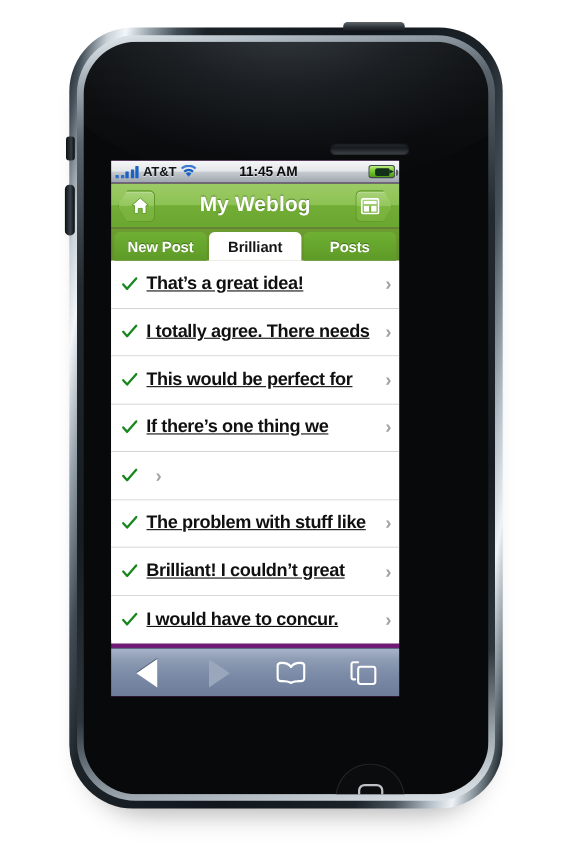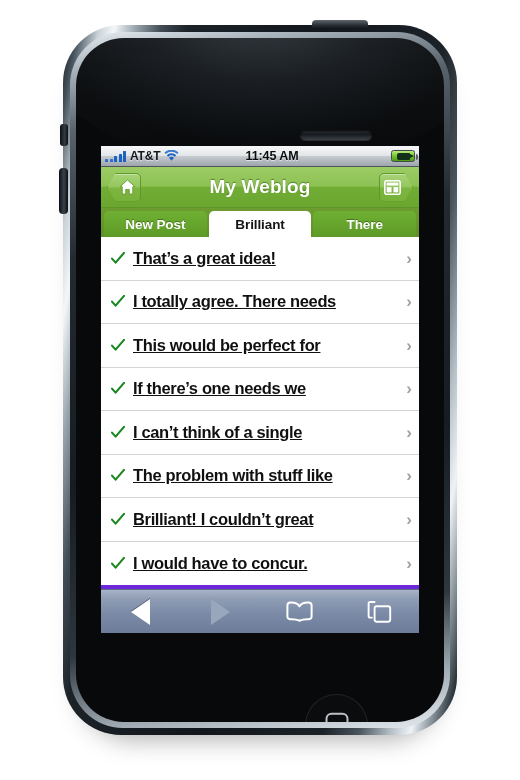--- a/index.html
+++ b/index.html
@@ -168,23 +168,23 @@
     border-radius: 6px;
     border: 2px solid rgba(235,240,245,0.80);
   }
 
   
 
   .screen {
     position: absolute;
     left: 101px;
     top: 146px;
-    width: 318px;
+    width: 262px;
     height: 487px;
-    background: #6d28d9;
+    background: #701a75;
     overflow: hidden;
   }
 
   
   .statusbar {
     position: relative;
     height: 21px;
     background: linear-gradient(180deg, #f6f7f8 0%, #e3e6e9 48%, #c6cbd0 52%, #9ea5ac 100%);
     border-bottom: 1px solid #4f565c;
     display: flex;
@@ -481,21 +481,21 @@
           <rect x="2.8" y="2.8" width="12.4" height="3.1" fill="#ffffff"></rect>
           <rect x="2.8" y="7.6" width="5.2" height="5.6" fill="#ffffff"></rect>
           <rect x="10.0" y="7.6" width="5.2" height="5.6" fill="#ffffff"></rect>
         </svg>
       </div>
     </div>
 
     <div class="tabstrip">
       <div class="tab">New Post</div>
       <div class="tab active">Brilliant</div>
-      <div class="tab">There</div>
+      <div class="tab">Posts</div>
     </div>
 
     <div class="list">
 
       <div class="row">
         <span class="check">
           <svg viewBox="0 0 14 13">
               <path d="M1 6.6 L4.6 10.6 L13 0.9" fill="none" stroke="#19871f" stroke-width="2.1" stroke-linecap="round" stroke-linejoin="round"></path>
             </svg>
         </span>
@@ -522,31 +522,30 @@
         <span class="row-text">This would be perfect for</span>
         <span class="chev">›</span>
       </div>
 
       <div class="row">
         <span class="check">
           <svg viewBox="0 0 14 13">
               <path d="M1 6.6 L4.6 10.6 L13 0.9" fill="none" stroke="#19871f" stroke-width="2.1" stroke-linecap="round" stroke-linejoin="round"></path>
             </svg>
         </span>
-        <span class="row-text">If there’s one needs we</span>
-        <span class="chev">›</span>
-      </div>
-
-      <div class="row">
-        <span class="check">
-          <svg viewBox="0 0 14 13">
-              <path d="M1 6.6 L4.6 10.6 L13 0.9" fill="none" stroke="#19871f" stroke-width="2.1" stroke-linecap="round" stroke-linejoin="round"></path>
-            </svg>
-        </span>
-        <span class="row-text">I can’t think of a single</span>
+        <span class="row-text">If there’s one thing we</span>
+        <span class="chev">›</span>
+      </div>
+
+      <div class="row">
+        <span class="check">
+          <svg viewBox="0 0 14 13">
+              <path d="M1 6.6 L4.6 10.6 L13 0.9" fill="none" stroke="#19871f" stroke-width="2.1" stroke-linecap="round" stroke-linejoin="round"></path>
+            </svg>
+        </span>
         <span class="chev">›</span>
       </div>
 
       <div class="row">
         <span class="check">
           <svg viewBox="0 0 14 13">
               <path d="M1 6.6 L4.6 10.6 L13 0.9" fill="none" stroke="#19871f" stroke-width="2.1" stroke-linecap="round" stroke-linejoin="round"></path>
             </svg>
         </span>
         <span class="row-text">The problem with stuff like</span>

